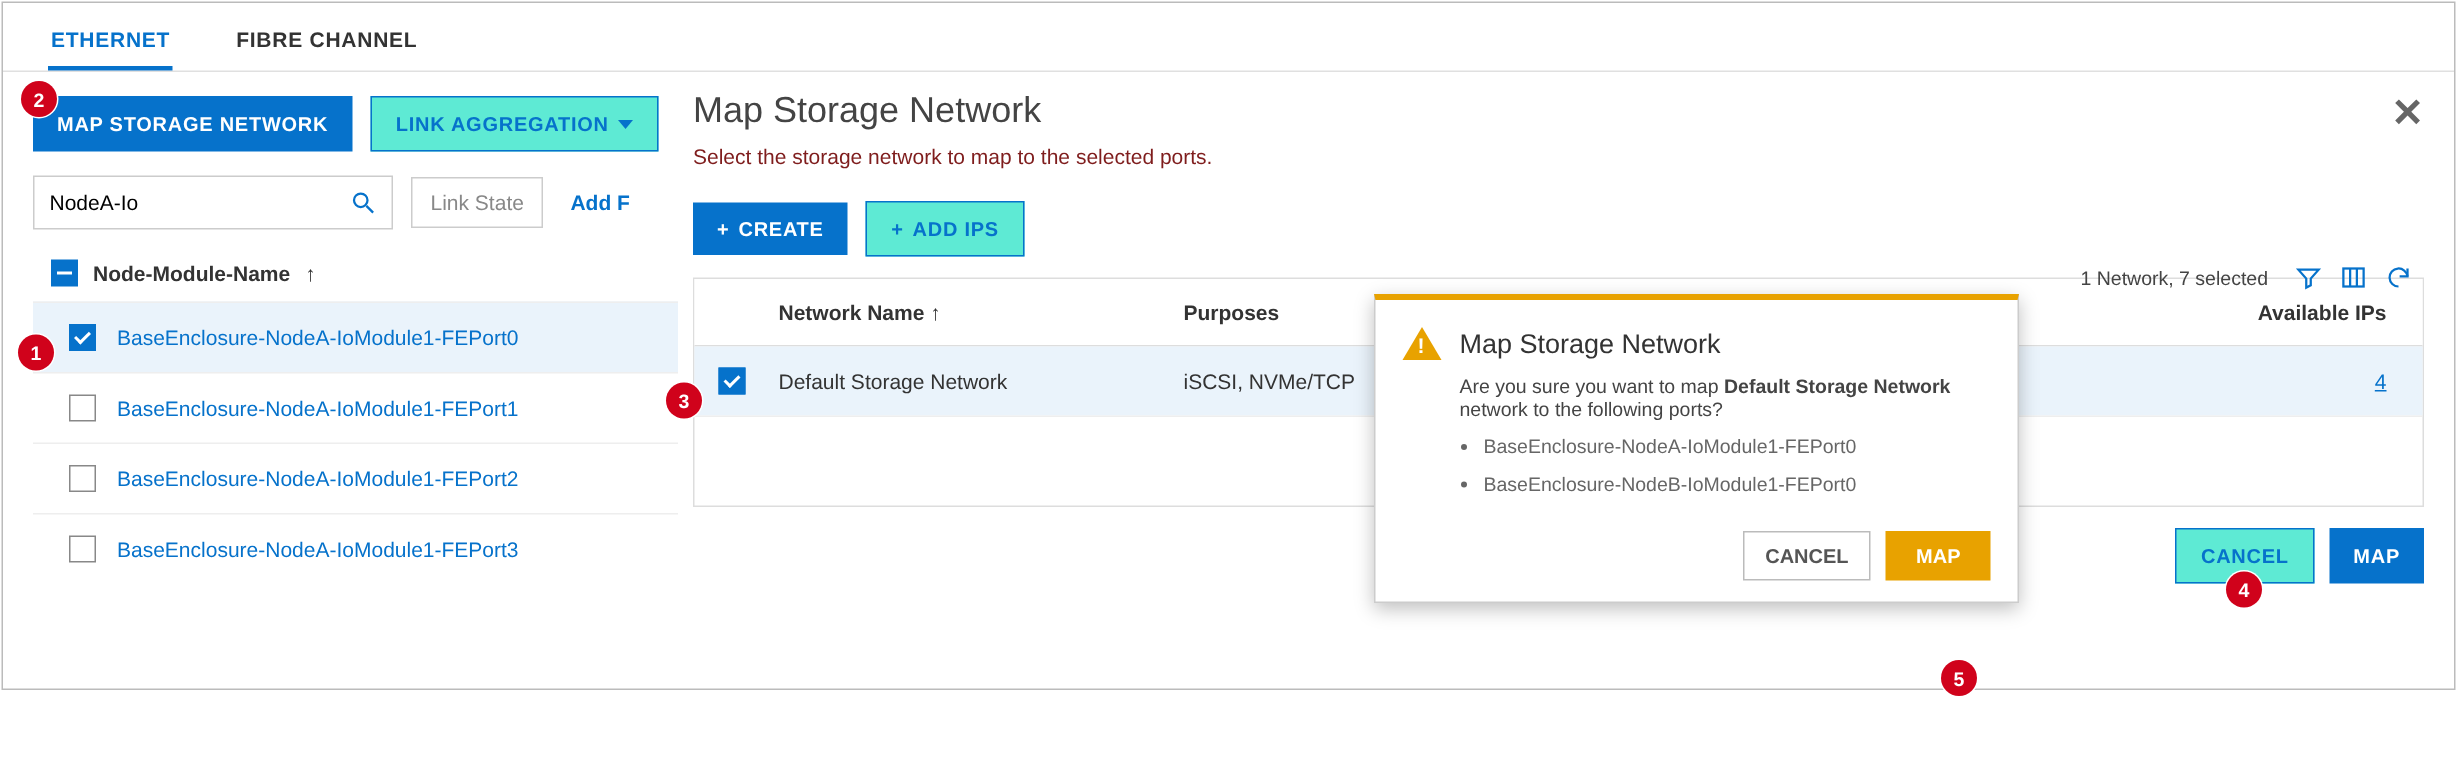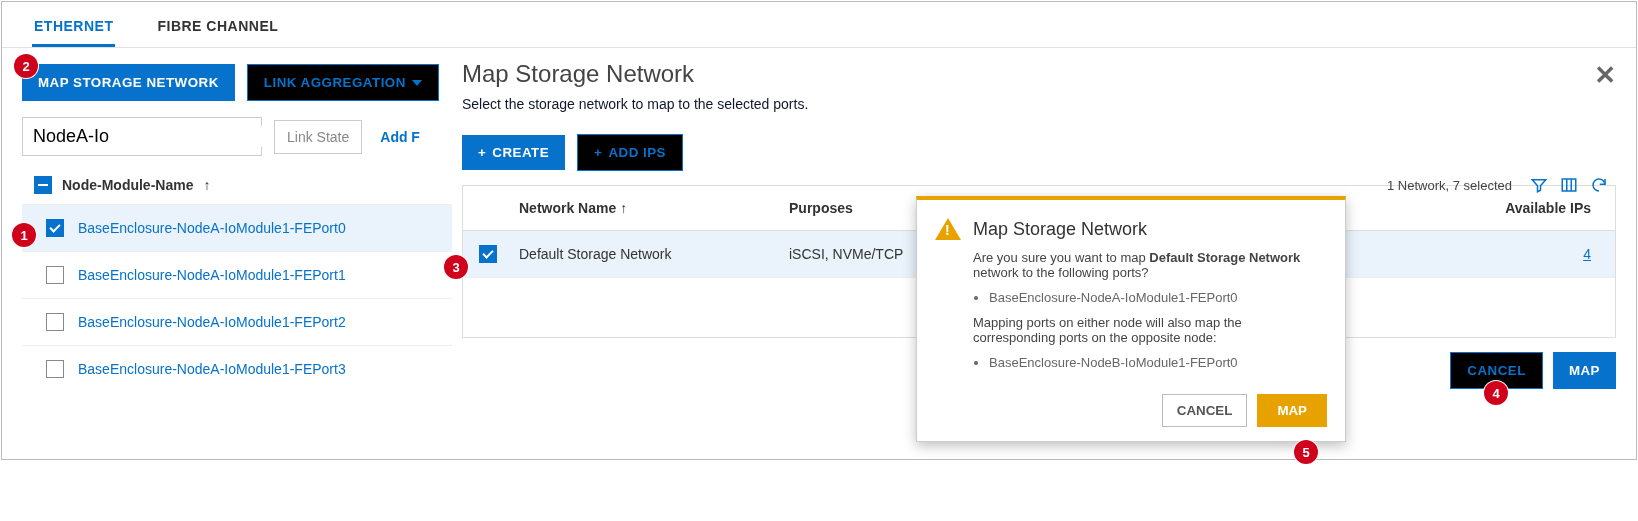--- a/index.html
+++ b/index.html
@@ -5,45 +5,45 @@
   * { box-sizing: border-box; margin: 0; padding: 0; }
   body { font-family: "Segoe UI", Arial, sans-serif; font-size: 14px; color: #333; background: #fff; position: relative; width: 1638px; height: 521px; overflow: hidden; }
   .frame { border: 1px solid #bbb; width: 1636px; height: 459px; margin: 1px; position: relative; }
   
   .tabs { display: flex; gap: 40px; padding: 10px 30px 0 30px; border-bottom: 1px solid #e0e0e0; }
   .tab { padding: 6px 2px 10px 2px; font-weight: 600; color: #333; cursor: pointer; letter-spacing: 0.5px; }
   .tab.active { color: #0672CB; border-bottom: 3px solid #0672CB; }
   
   .toolbar { display: flex; gap: 12px; padding: 16px 20px 10px 20px; }
   .btn-primary { background: #0672CB; color: #fff; border: none; padding: 10px 16px; font-weight: 700; letter-spacing: 0.5px; cursor: pointer; }
-  .btn-outline { background: #000000; color: #0672CB; border: 1px solid #0672CB; padding: 10px 16px; font-weight: 700; letter-spacing: 0.5px; cursor: pointer; display: inline-flex; align-items: center; gap: 6px; justify-content: center; }
+  .btn-outline { background: #5eead4; color: #0672CB; border: 1px solid #0672CB; padding: 10px 16px; font-weight: 700; letter-spacing: 0.5px; cursor: pointer; display: inline-flex; align-items: center; gap: 6px; justify-content: center; }
   .chev-down { border-left: 5px solid transparent; border-right: 5px solid transparent; border-top: 6px solid #0672CB; display: inline-block; }
   
   .searchrow { display: flex; align-items: center; gap: 12px; padding: 6px 20px; }
   .searchbox { display: flex; align-items: center; justify-content: space-between; border: 1px solid #ccc; padding: 8px 10px; width: 240px; color: #555; }
-  .searchbox input { border: none; outline: none; flex: 1; font-size: 18px; }
+  .searchbox input { border: none; outline: none; flex: 1; font-size: 14px; }
   .linkstate { border: 1px solid #ccc; padding: 8px 12px; color: #888; }
   .addlink { color: #0672CB; font-weight: 600; margin-left: 6px; }
   
   .porttable { padding: 4px 20px; }
   .grouphdr { display: flex; align-items: center; gap: 10px; padding: 10px 12px; font-weight: 700; }
   .minusbox { width: 18px; height: 18px; background: #0672CB; display: flex; align-items: center; justify-content: center; }
   .minusbox::after { content: ""; width: 10px; height: 2px; background: #fff; display: block; }
   .checkbox { width: 18px; height: 18px; border: 1px solid #888; display: inline-flex; align-items: center; justify-content: center; flex-shrink: 0; }
   .checkbox.checked { background: #0672CB; border-color: #0672CB; }
   .check { width: 10px; height: 6px; border-left: 2px solid #fff; border-bottom: 2px solid #fff; transform: rotate(-45deg); margin-top: -2px; }
   .portrow { display: flex; align-items: center; gap: 14px; padding: 14px 12px 14px 24px; border-top: 1px solid #eee; }
   .portrow.selected { background: #eaf3fb; }
   .portlink { color: #0672CB; }
   .sort-arrow { font-weight: 400; }
   
   .map-panel { position: absolute; left: 450px; top: 58px; right: 10px; height: 372px; background: #fff; border: 0px solid #ddd; box-shadow: 0 0 0 rgba(0,0,0,0); }
   .map-panel-inner { position: relative; padding: 0 10px; }
   .map-title { font-size: 24px; font-weight: 400; color: #444; }
-  .map-sub { color: #0f172a; margin-top: 8px; }
+  .map-sub { color: #7f1d1d; margin-top: 8px; }
   .map-toolbar { display: flex; gap: 12px; margin-top: 22px; align-items: center; }
   .close-x { position: absolute; right: 10px; top: 0; font-size: 26px; color: #666; cursor: pointer; font-weight: 700; }
   .status-count { font-size: 13px; color: #444; }
   .icon-row { display: flex; gap: 12px; margin-left: auto; align-items: center; color: #0672CB; }
   .toolbar-right { position: absolute; right: 18px; top: 116px; display: flex; align-items: center; gap: 18px; }
   
   .net-table { margin-top: 14px; border: 1px solid #ddd; }
   .net-head { display: flex; background: #fff; border-bottom: 1px solid #ddd; font-weight: 700; }
   .cell-cb { width: 50px; display: flex; align-items: center; justify-content: center; padding: 14px 0; }
   .cell-name { flex: 0 0 270px; padding: 14px 6px; }
@@ -200,21 +200,20 @@
       <span class="warn-tri"></span>
       <span class="confirm-title">Map Storage Network</span>
     </div>
     <div class="confirm-body">
       <p>
         <span>Are you sure you want to map </span><strong>Default Storage Network</strong><span> network to the following ports?</span>
       </p>
       <ul>
           <li>BaseEnclosure-NodeA-IoModule1-FEPort0</li>
         </ul>
-      <p>Mapping ports on either node will also map the corresponding ports on the opposite node:</p>
       <ul>
           <li>BaseEnclosure-NodeB-IoModule1-FEPort0</li>
         </ul>
     </div>
     <div class="confirm-footer">
       <button class="btn-outline-g">CANCEL</button>
       <button class="btn-gold">MAP</button>
     </div>
   </div>
 

